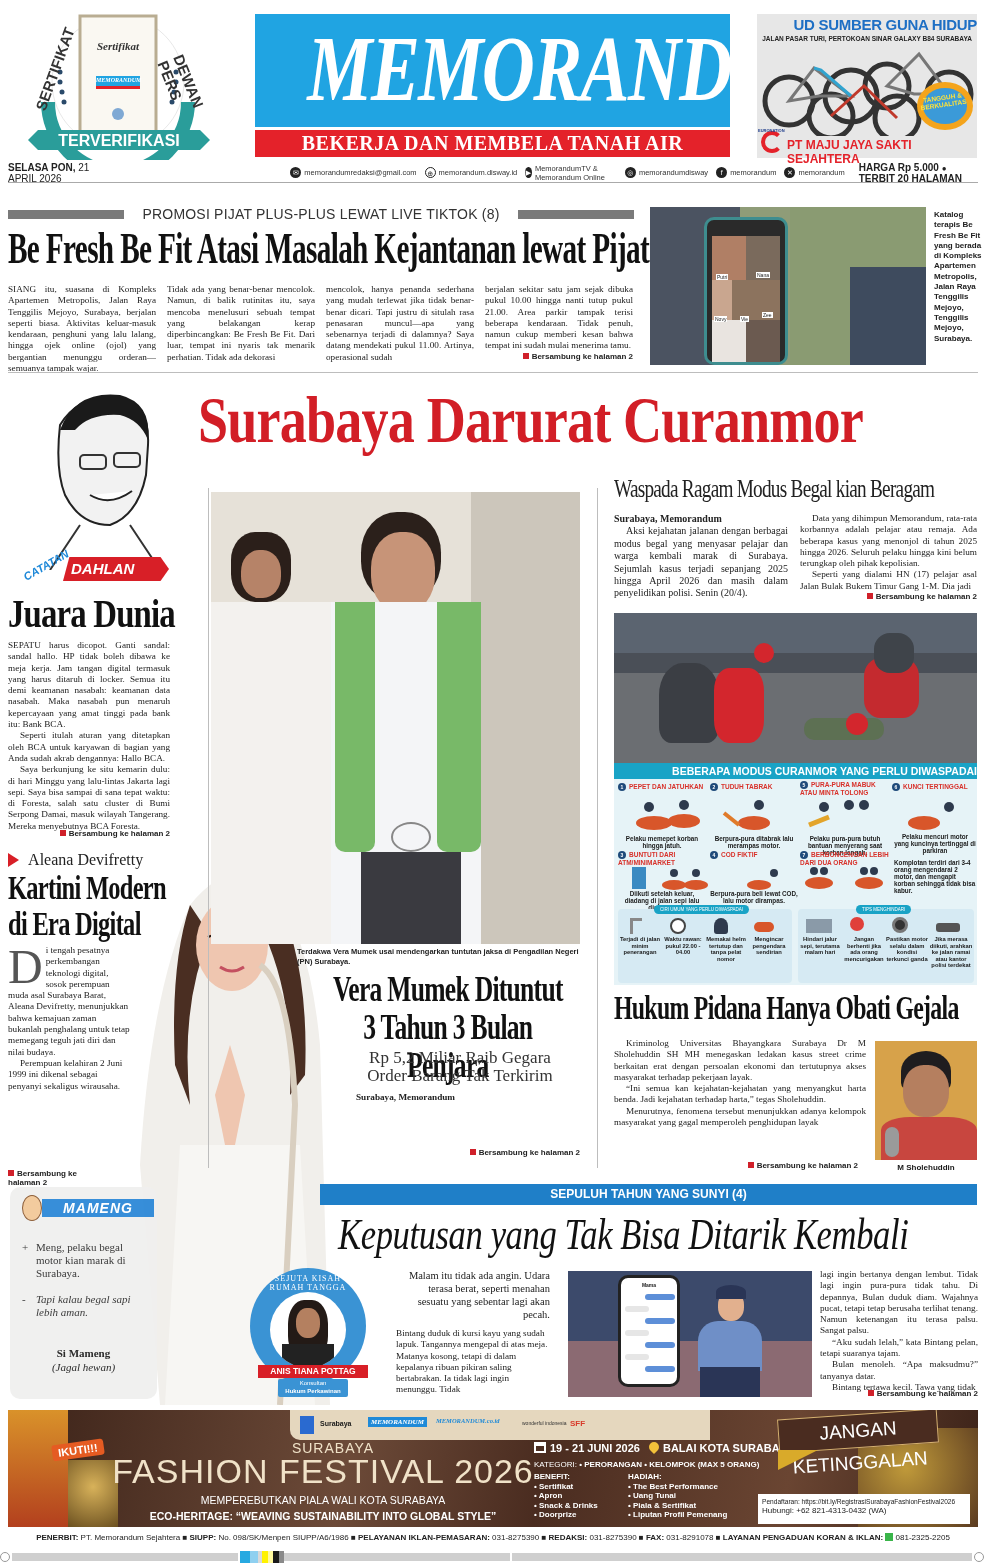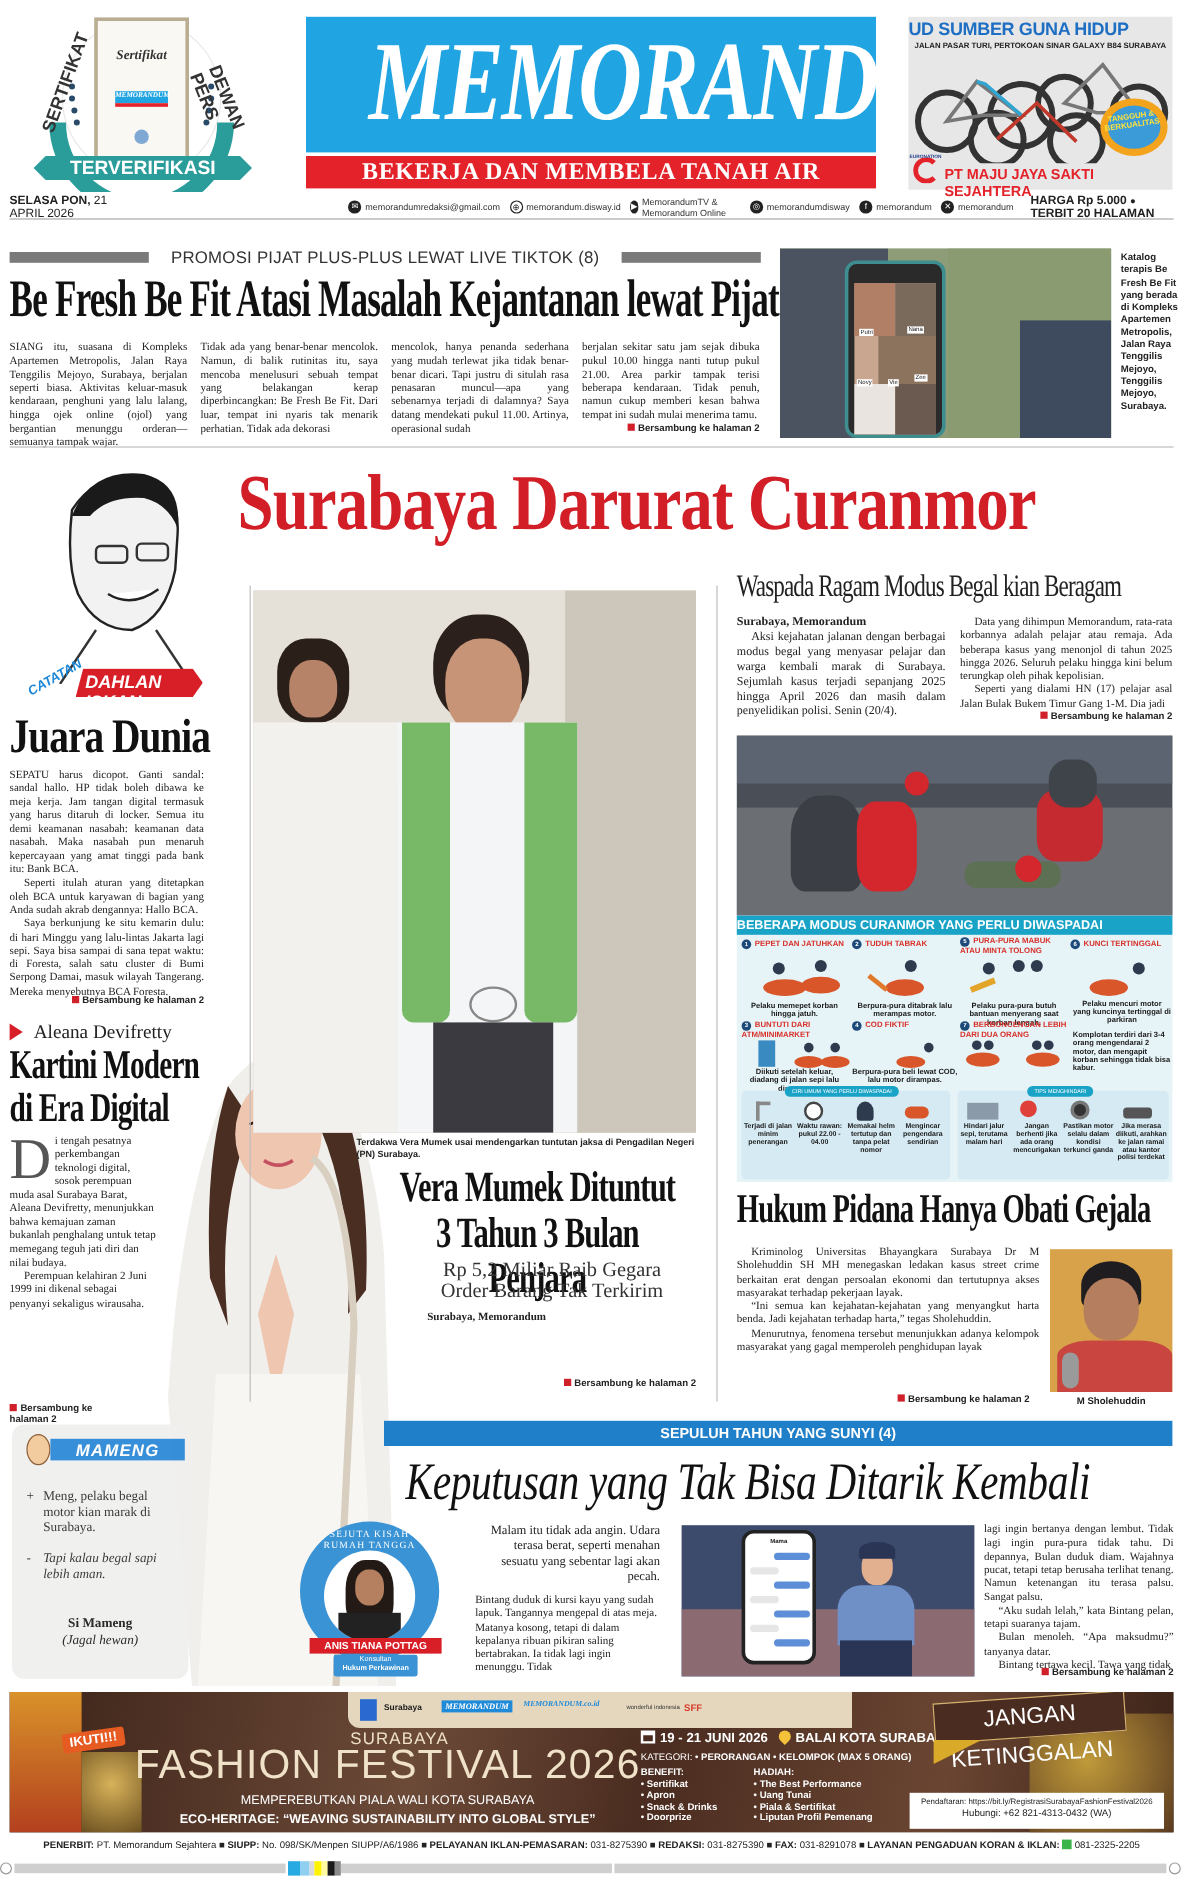--- a/index.html
+++ b/index.html
@@ -56,21 +56,21 @@
   <div class="abs serif" style="left:78px;top:65px;width:44px;text-align:center;font-style:italic;font-weight:bold;font-size:6px;color:#fff">MEMORANDUM</div>
   <div class="abs cond" style="left:20px;top:119px;width:162px;text-align:center;color:#fff;font-weight:bold;font-size:16px;line-height:19px">TERVERIFIKASI</div>
 </div>
 
 <div class="abs" id="logo-box">
   <div id="logo-text">MEMORANDUM</div>
 </div>
 <div class="abs" id="tagline-box">BEKERJA DAN MEMBELA TANAH AIR</div>
 
 <div class="abs" id="ad-top">
-  <div class="abs sans" style="left:0;top:2px;width:220px;text-align:left;font-weight:bold;font-size:15px;color:#1e6fc4;letter-spacing:-0.3px">UD SUMBER GUNA HIDUP</div>
+  <div class="abs sans" style="left:0;top:2px;width:220px;text-align:right;font-weight:bold;font-size:15px;color:#1e6fc4;letter-spacing:-0.3px">UD SUMBER GUNA HIDUP</div>
   <div class="abs cond" style="left:0;top:21px;width:220px;text-align:center;font-weight:bold;font-size:6.5px;color:#222">JALAN PASAR TURI, PERTOKOAN SINAR GALAXY B84 SURABAYA</div>
   <svg class="abs" style="left:2px;top:32px" width="216" height="90" viewBox="0 0 216 90">
     <g fill="none" stroke="#333" stroke-width="5">
       <circle cx="30" cy="55" r="24"></circle>
         <circle cx="92" cy="50" r="26"></circle>
       <circle cx="72" cy="70" r="22"></circle>
         <circle cx="138" cy="72" r="22"></circle>
       <circle cx="128" cy="40" r="22"></circle>
         <circle cx="190" cy="48" r="22"></circle>
     </g>
@@ -272,21 +272,21 @@
   <div class="abs" style="left:45px;top:50px;width:60px;height:80px;border-radius:40% 40% 20% 20%;background:#3b3e44"></div>
   <div class="abs" style="left:100px;top:55px;width:50px;height:75px;border-radius:30%;background:#d3262d"></div>
   <div class="abs" style="left:140px;top:30px;width:20px;height:20px;border-radius:50%;background:#d3262d"></div>
   <div class="abs" style="left:190px;top:105px;width:80px;height:22px;border-radius:10px;background:#5d7053"></div>
   <div class="abs" style="left:232px;top:100px;width:22px;height:22px;border-radius:50%;background:#d3262d"></div>
   <div class="abs" style="left:250px;top:45px;width:55px;height:60px;border-radius:30%;background:#c42a2f"></div>
   <div class="abs" style="left:260px;top:20px;width:40px;height:40px;background:#3f444a;border-radius:40%"></div>
 </div>
 
 <div class="abs" style="left:614px;top:763px;width:363px;height:222px;background:#e6f3f7">
-  <div class="abs sans" style="left:0;top:0;width:363px;height:16px;background:#19a3c6;color:#fff;font-weight:bold;font-size:10.5px;text-align:left;line-height:16px">BEBERAPA MODUS CURANMOR YANG PERLU DIWASPADAI</div>
+  <div class="abs sans" style="left:0;top:0;width:363px;height:16px;background:#19a3c6;color:#fff;font-weight:bold;font-size:10.5px;text-align:right;line-height:16px">BEBERAPA MODUS CURANMOR YANG PERLU DIWASPADAI</div>
 
   <div class="abs cond" style="left:4px;top:20px;width:88px;font-size:6.5px;font-weight:bold;color:#d8312a"><span class="ic" style="width:8px;height:8px;font-size:5px;line-height:8px;background:#1e4a7a">1</span><span>PEPET DAN JATUHKAN</span></div>
   <div class="abs cond" style="left:96px;top:20px;width:88px;font-size:6.5px;font-weight:bold;color:#d8312a"><span class="ic" style="width:8px;height:8px;font-size:5px;line-height:8px;background:#1e4a7a">2</span><span>TUDUH TABRAK</span></div>
   <div class="abs cond" style="left:186px;top:18px;width:86px;font-size:6.5px;font-weight:bold;color:#d8312a;line-height:7px"><span class="ic" style="width:8px;height:8px;font-size:5px;line-height:8px;background:#1e4a7a">5</span><span>PURA-PURA MABUK ATAU MINTA TOLONG</span></div>
   <div class="abs cond" style="left:278px;top:20px;width:84px;font-size:6.5px;font-weight:bold;color:#d8312a"><span class="ic" style="width:8px;height:8px;font-size:5px;line-height:8px;background:#1e4a7a">6</span><span>KUNCI TERTINGGAL</span></div>
 
   <svg class="abs" style="left:0;top:32px" width="363" height="40" viewBox="0 0 363 40">
     <g fill="#d8562a">
         <ellipse cx="40" cy="28" rx="18" ry="7"></ellipse>
         <ellipse cx="70" cy="26" rx="16" ry="7"></ellipse>
@@ -453,21 +453,21 @@
   </div>
   <div class="abs sans" style="left:620px;top:62px;color:#fff;font-size:8px;line-height:9.5px;font-weight:bold">
     <div>HADIAH:</div>
     <div>• <span>The Best Performance</span></div>
     <div>• <span>Uang Tunai</span></div>
     <div>• <span>Piala &amp; Sertifikat</span></div>
     <div>• <span>Liputan Profil Pemenang</span></div>
   </div>
   <div class="abs cond" style="left:770px;top:4px;width:160px;height:34px;background:#4a2c20;border:1px solid #d4b070;color:#fff;font-size:19px;line-height:32px;text-align:center;transform:rotate(-4deg)">JANGAN KETINGGALAN</div>
   <div class="abs" style="left:770px;top:40px;width:0;height:0;border-left:40px solid #d9aa2a;border-bottom:20px solid transparent"></div>
-  <div class="abs cond" style="left:750px;top:84px;width:212px;height:30px;background:#fff;color:#222;font-size:6.6px;line-height:9px;padding:3px 4px;text-align:center">
+  <div class="abs cond" style="left:750px;top:84px;width:212px;height:30px;background:#fff;color:#222;font-size:6.6px;line-height:9px;padding:3px 4px;text-align:left">
     <div>Pendaftaran: https://bit.ly/RegistrasiSurabayaFashionFestival2026</div>
     <div style="font-size:8px">Hubungi: +62 821-4313-0432 (WA)</div>
   </div>
 </div>
 
 <div class="abs cond" style="left:0;top:1533px;width:986px;text-align:center;font-size:8px;color:#222;white-space:nowrap">
   <b>PENERBIT:</b> <span>PT. Memorandum Sejahtera</span> ■
   <b>SIUPP:</b> <span>No. 098/SK/Menpen SIUPP/A6/1986</span> ■
   <b>PELAYANAN IKLAN-PEMASARAN:</b> <span>031-8275390</span> ■
   <b>REDAKSI:</b> <span>031-8275390</span> ■

